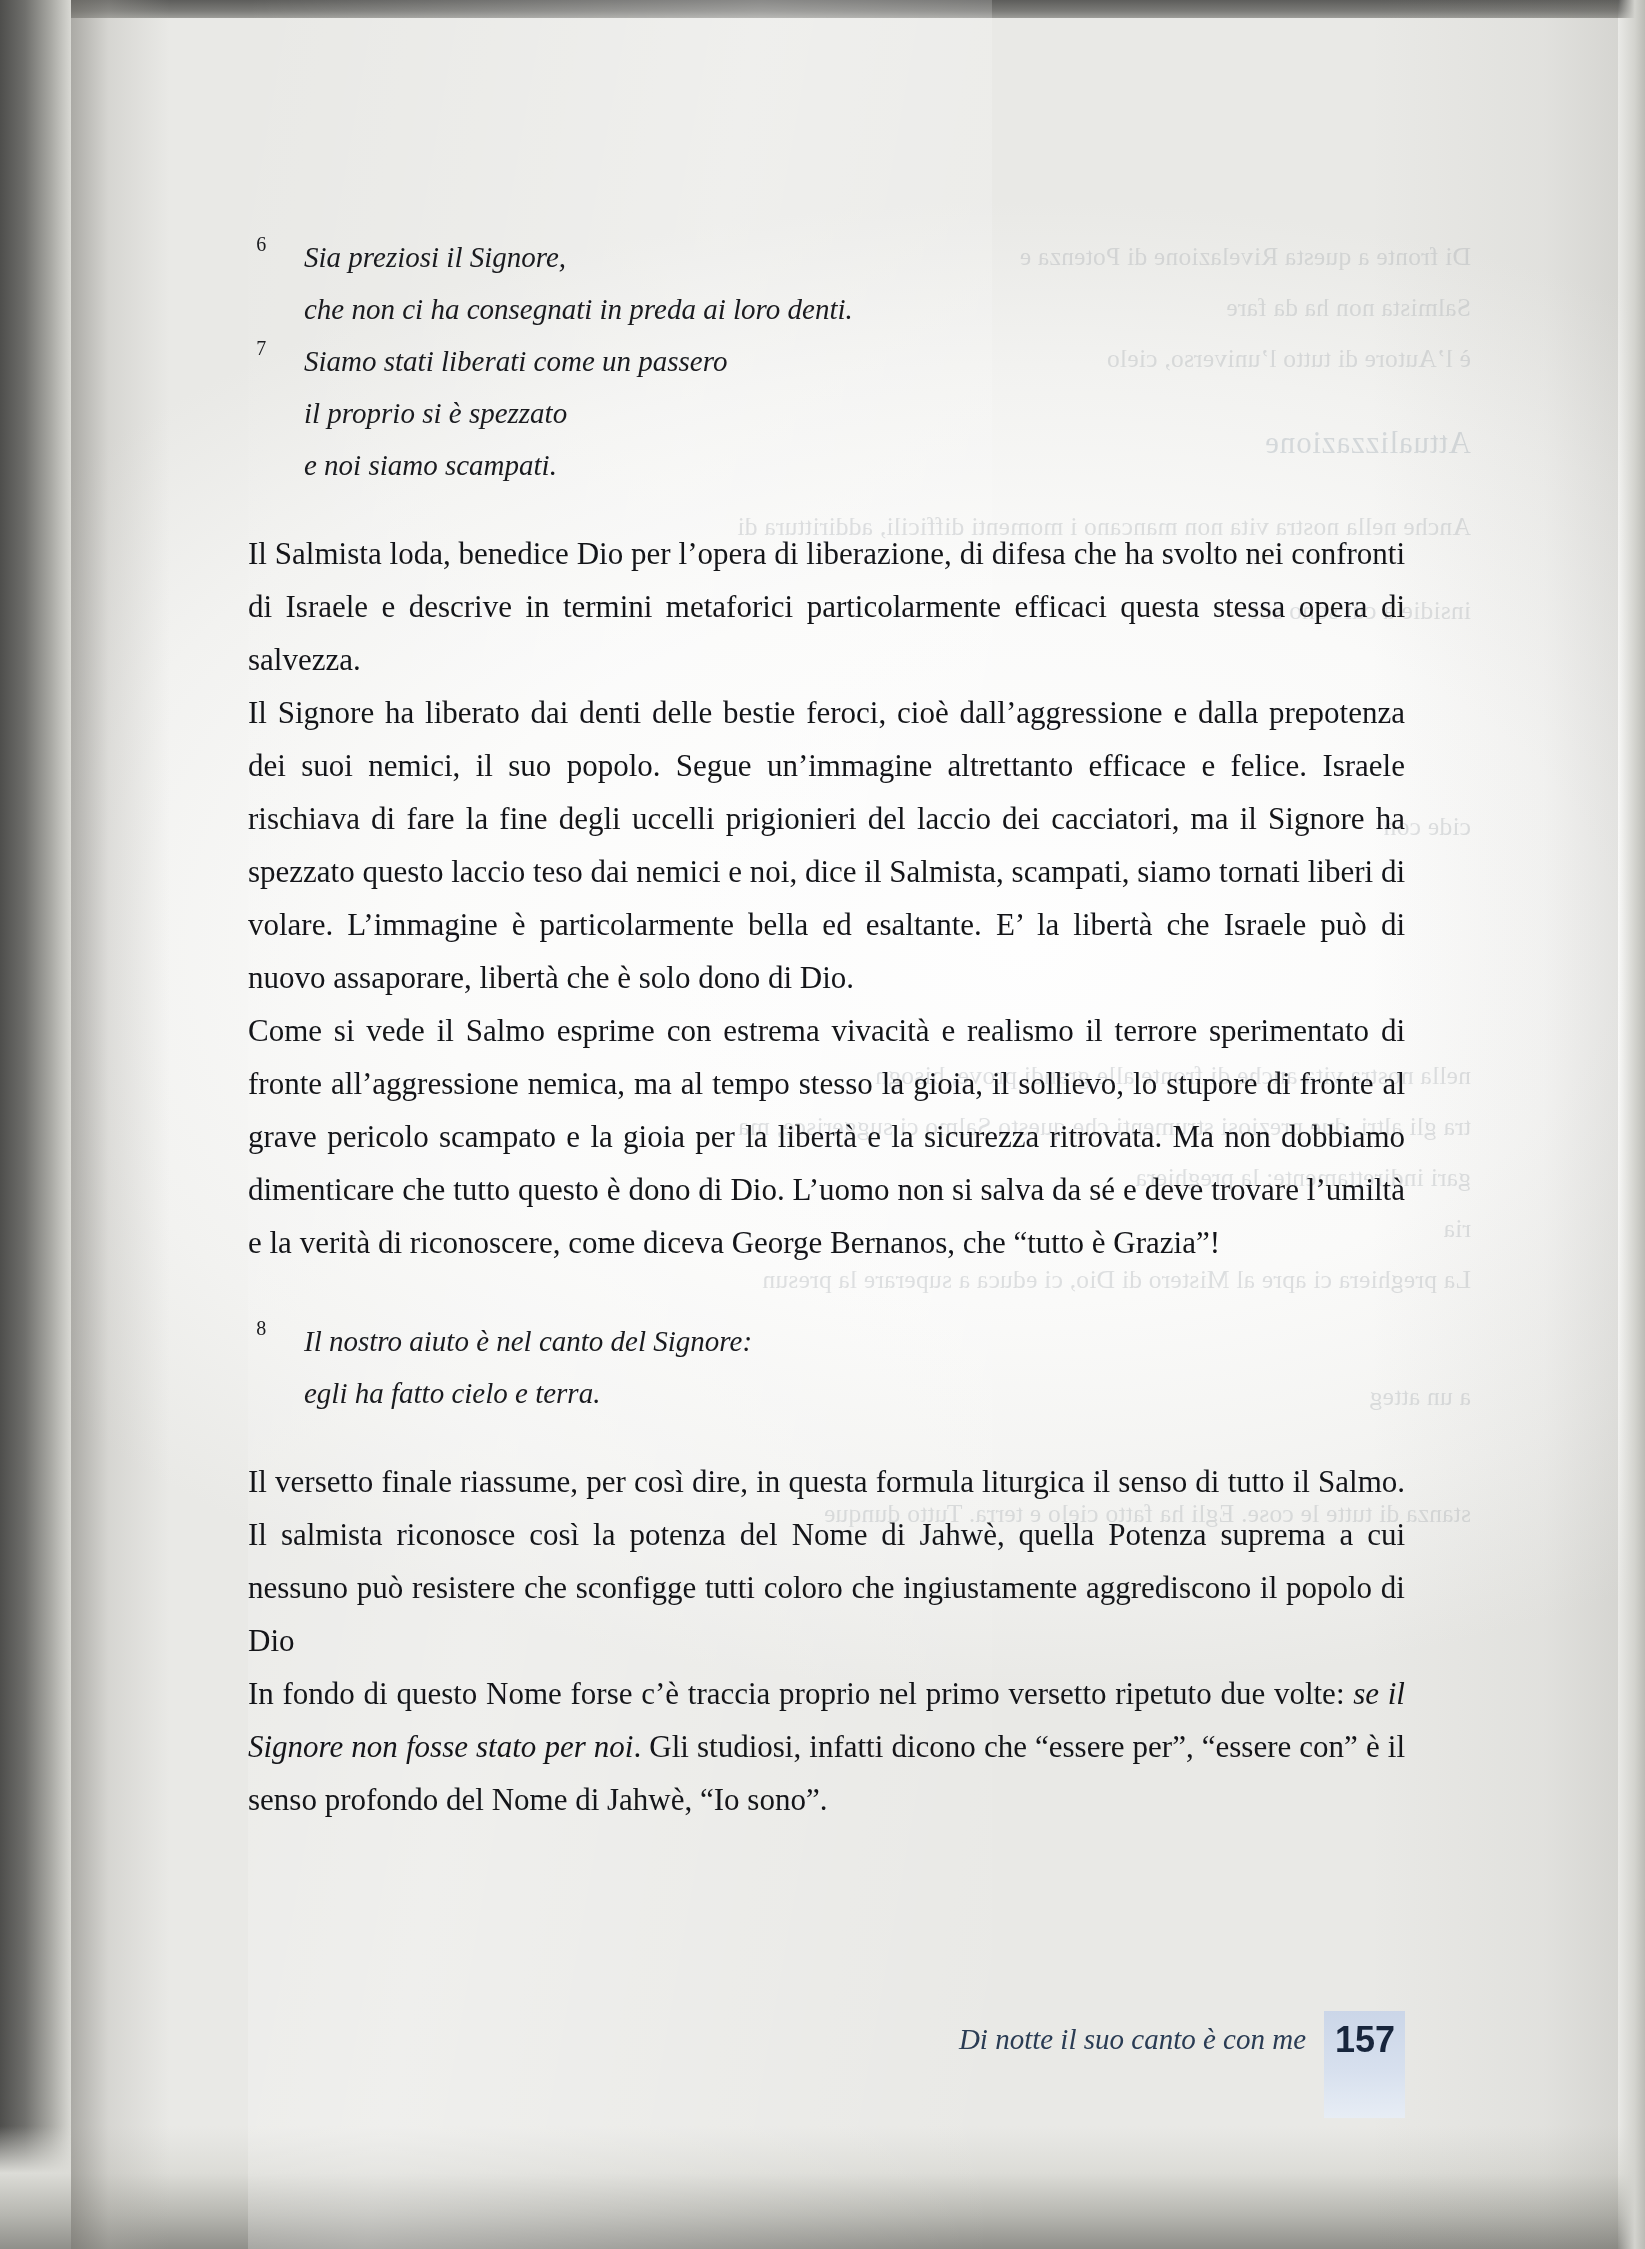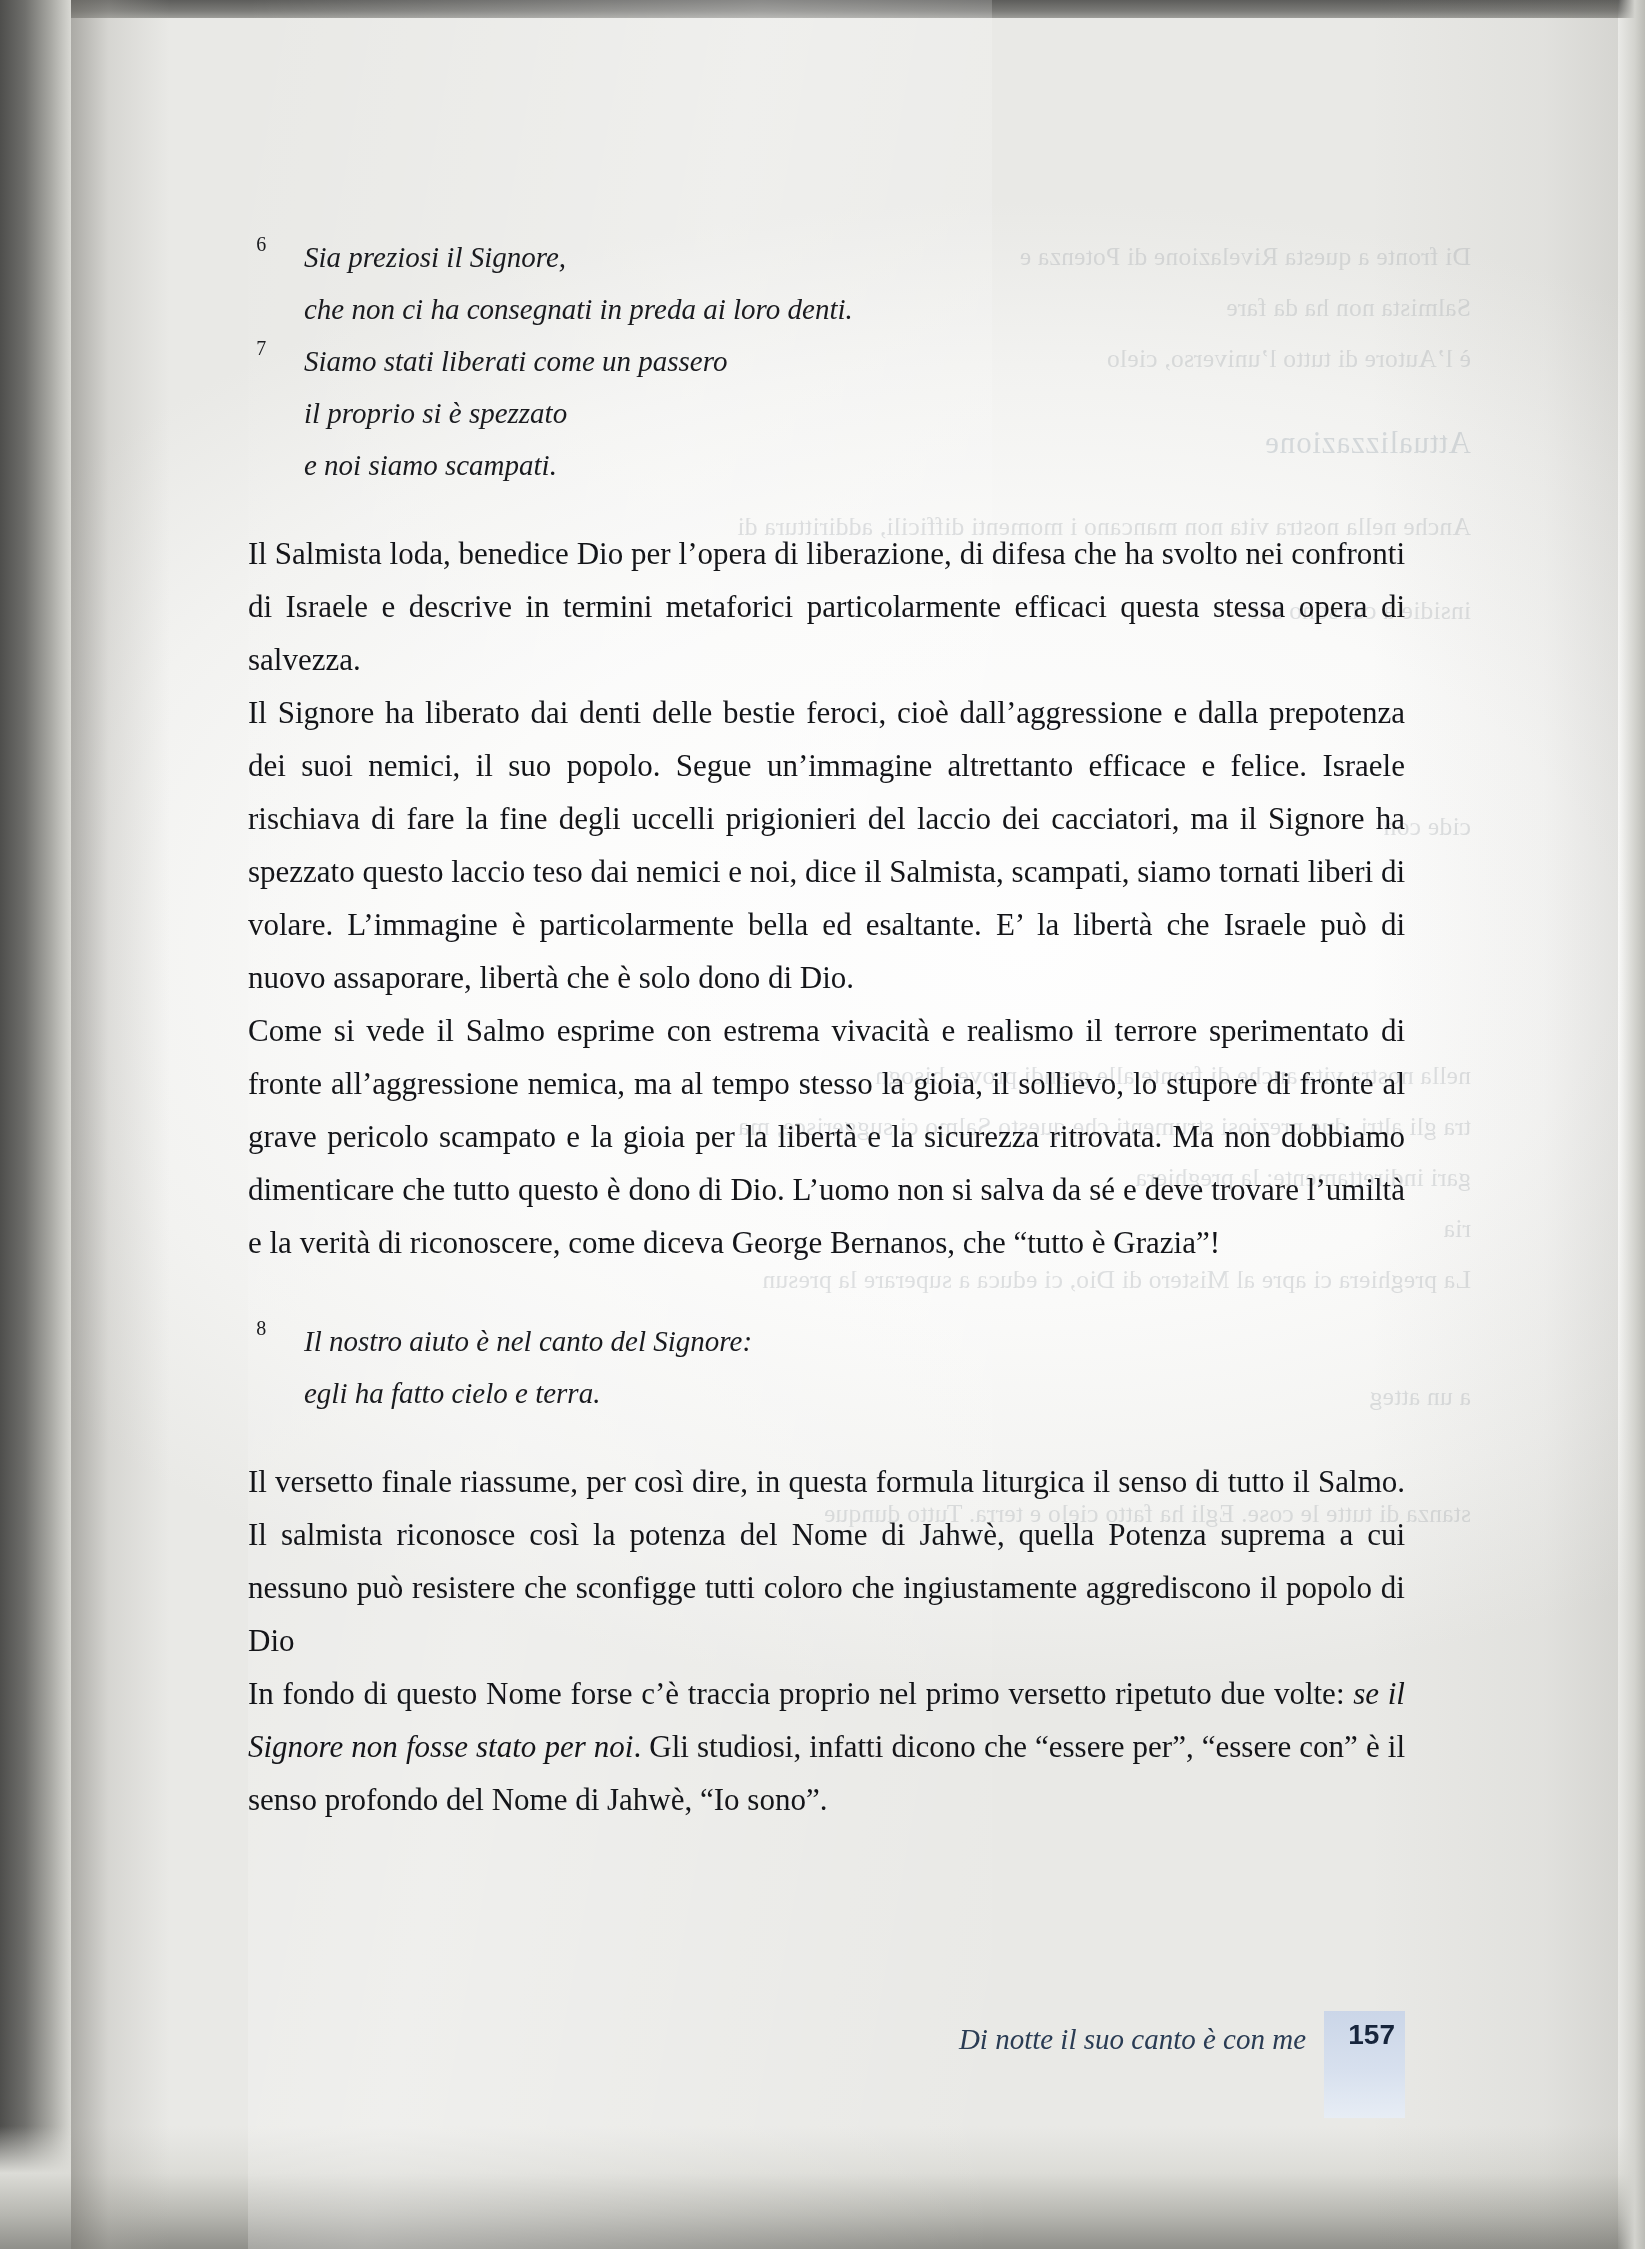--- a/index.html
+++ b/index.html
@@ -155,21 +155,21 @@
     right: 0;
     top: -5px;
     width: 81px;
     height: 107px;
     background: linear-gradient(180deg,#cbd6e8 0%,#d7e0ee 55%,#e7edf5 100%);
   }
   #footer .pagenum {
     position: absolute;
     right: 10px;
     top: 3.3px;
-    font-size: 28px;
+    font-size: 36px;
     font-weight: bold;
     color: #17253c;
     font-family: "Liberation Sans", sans-serif;
   }
 </style>
 </head>
 <body>
 
 <div id="page">
 

